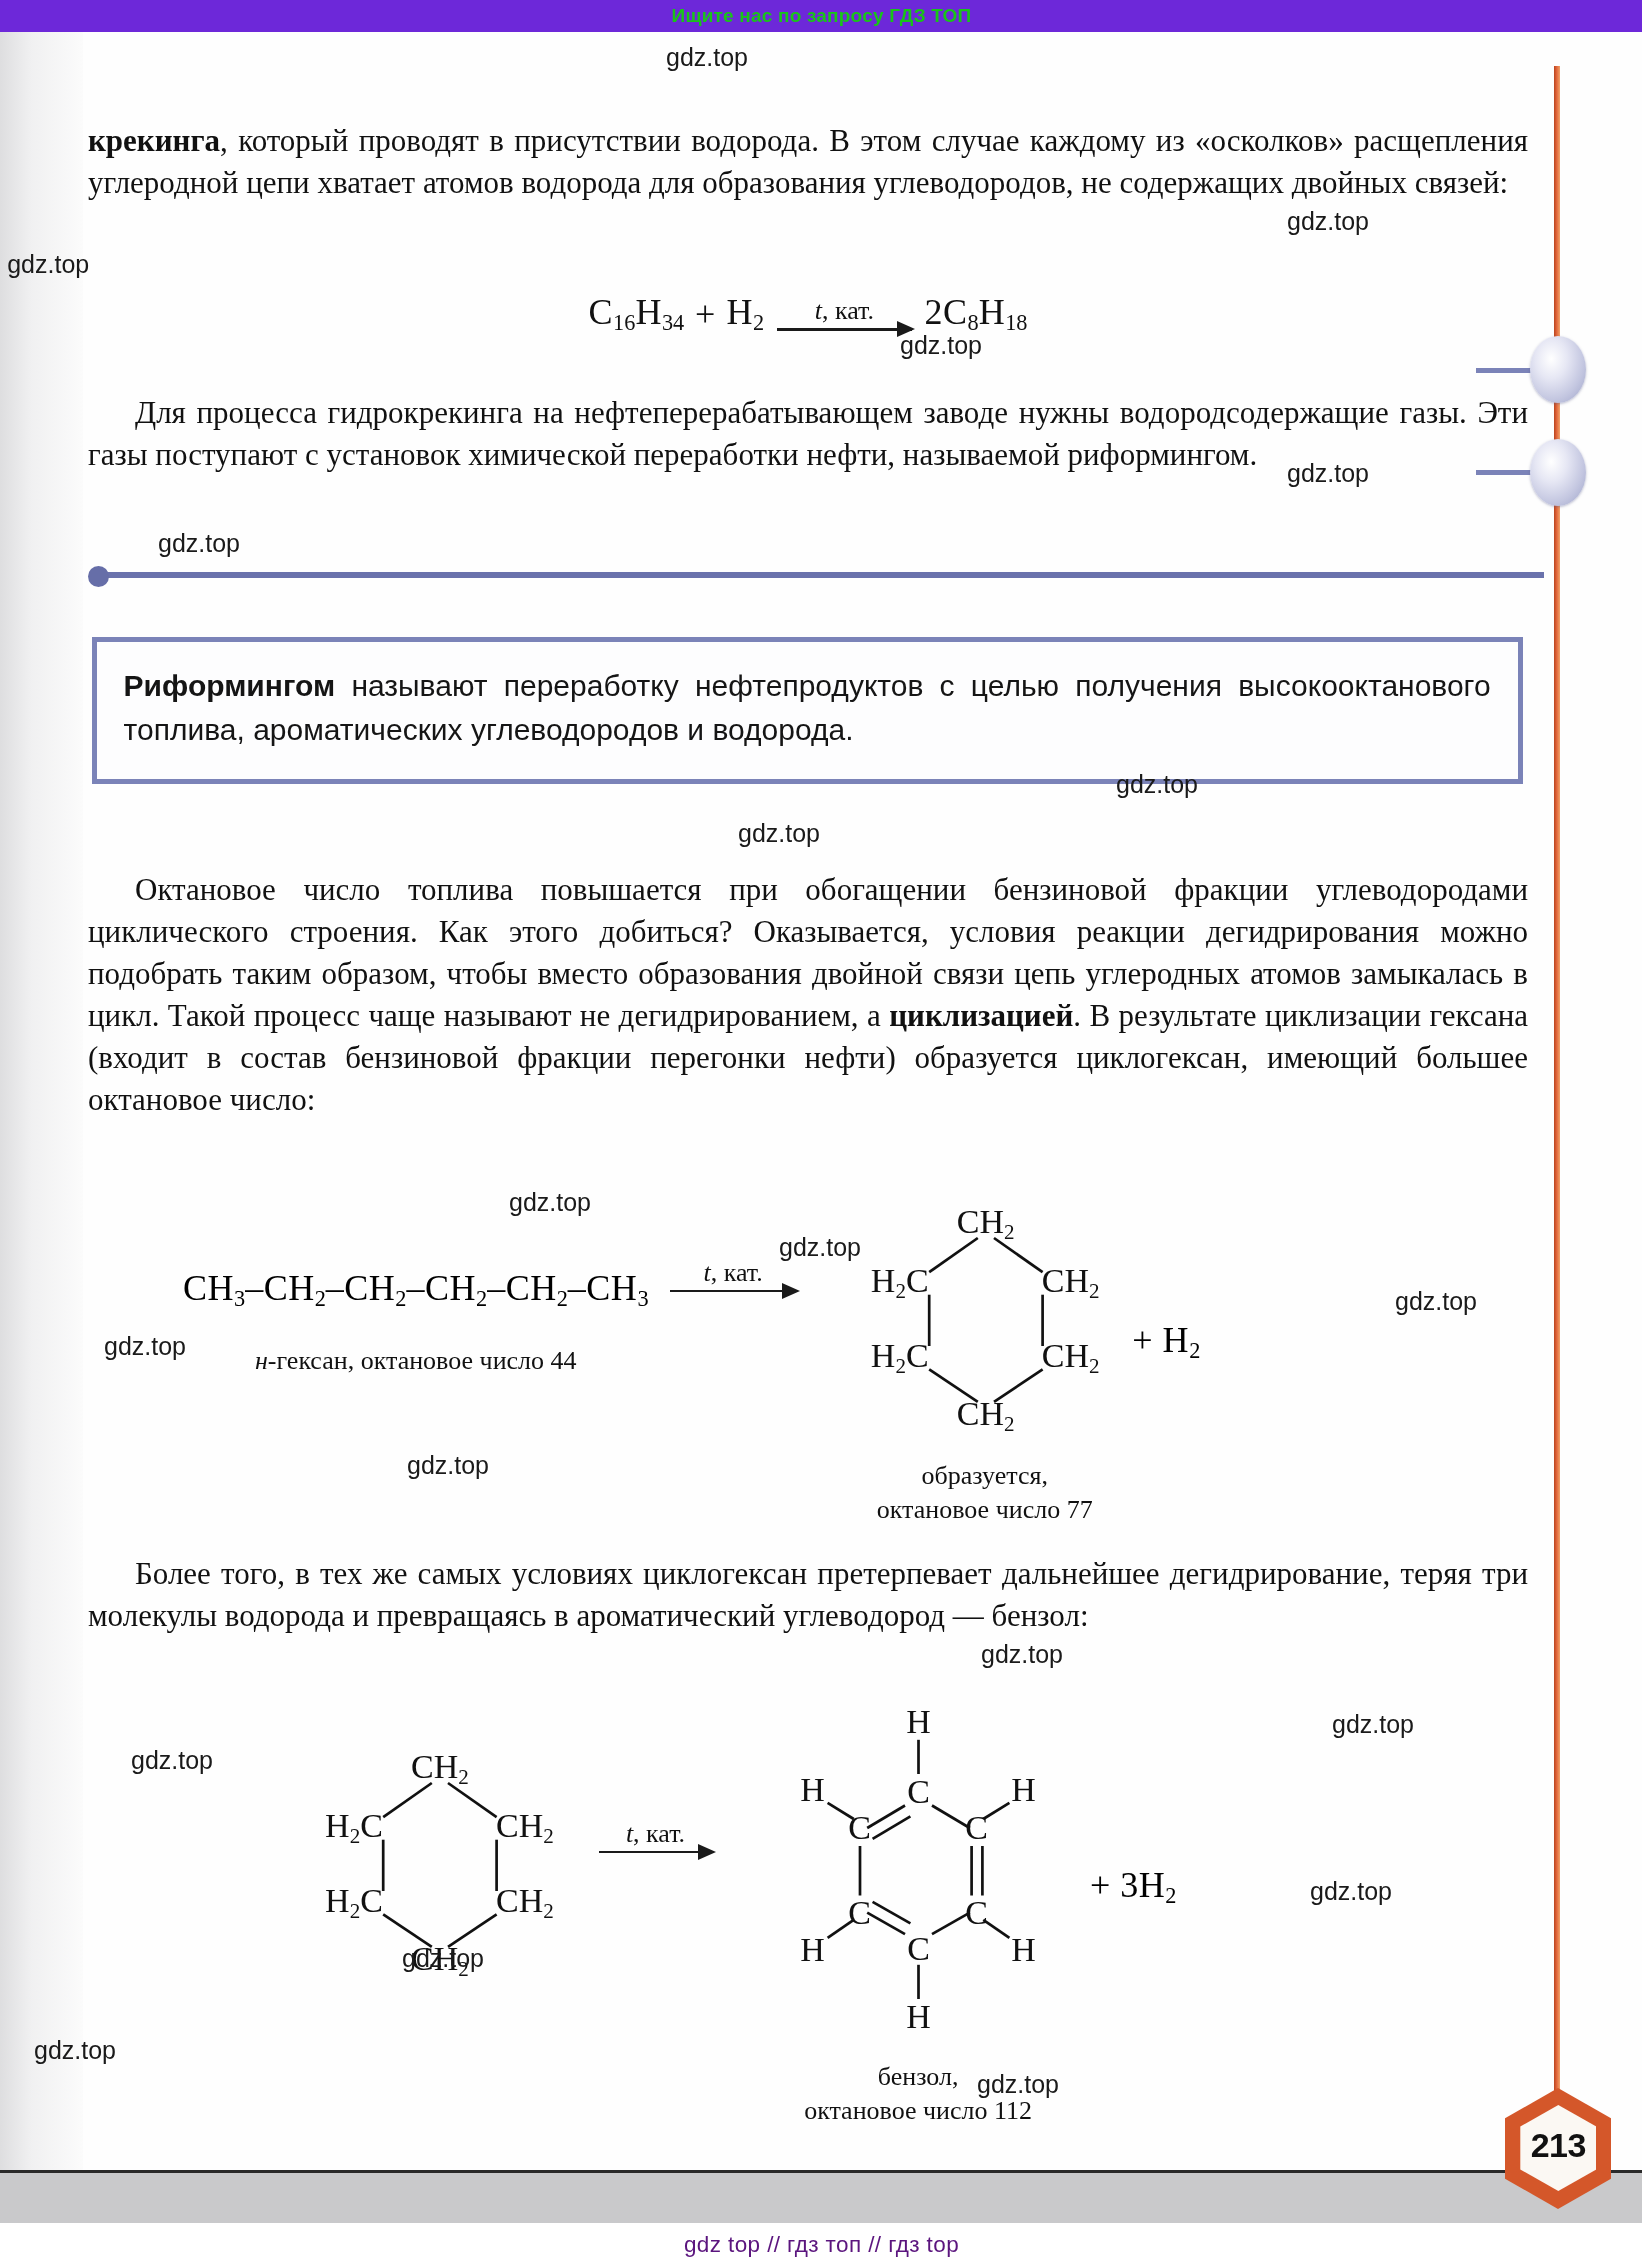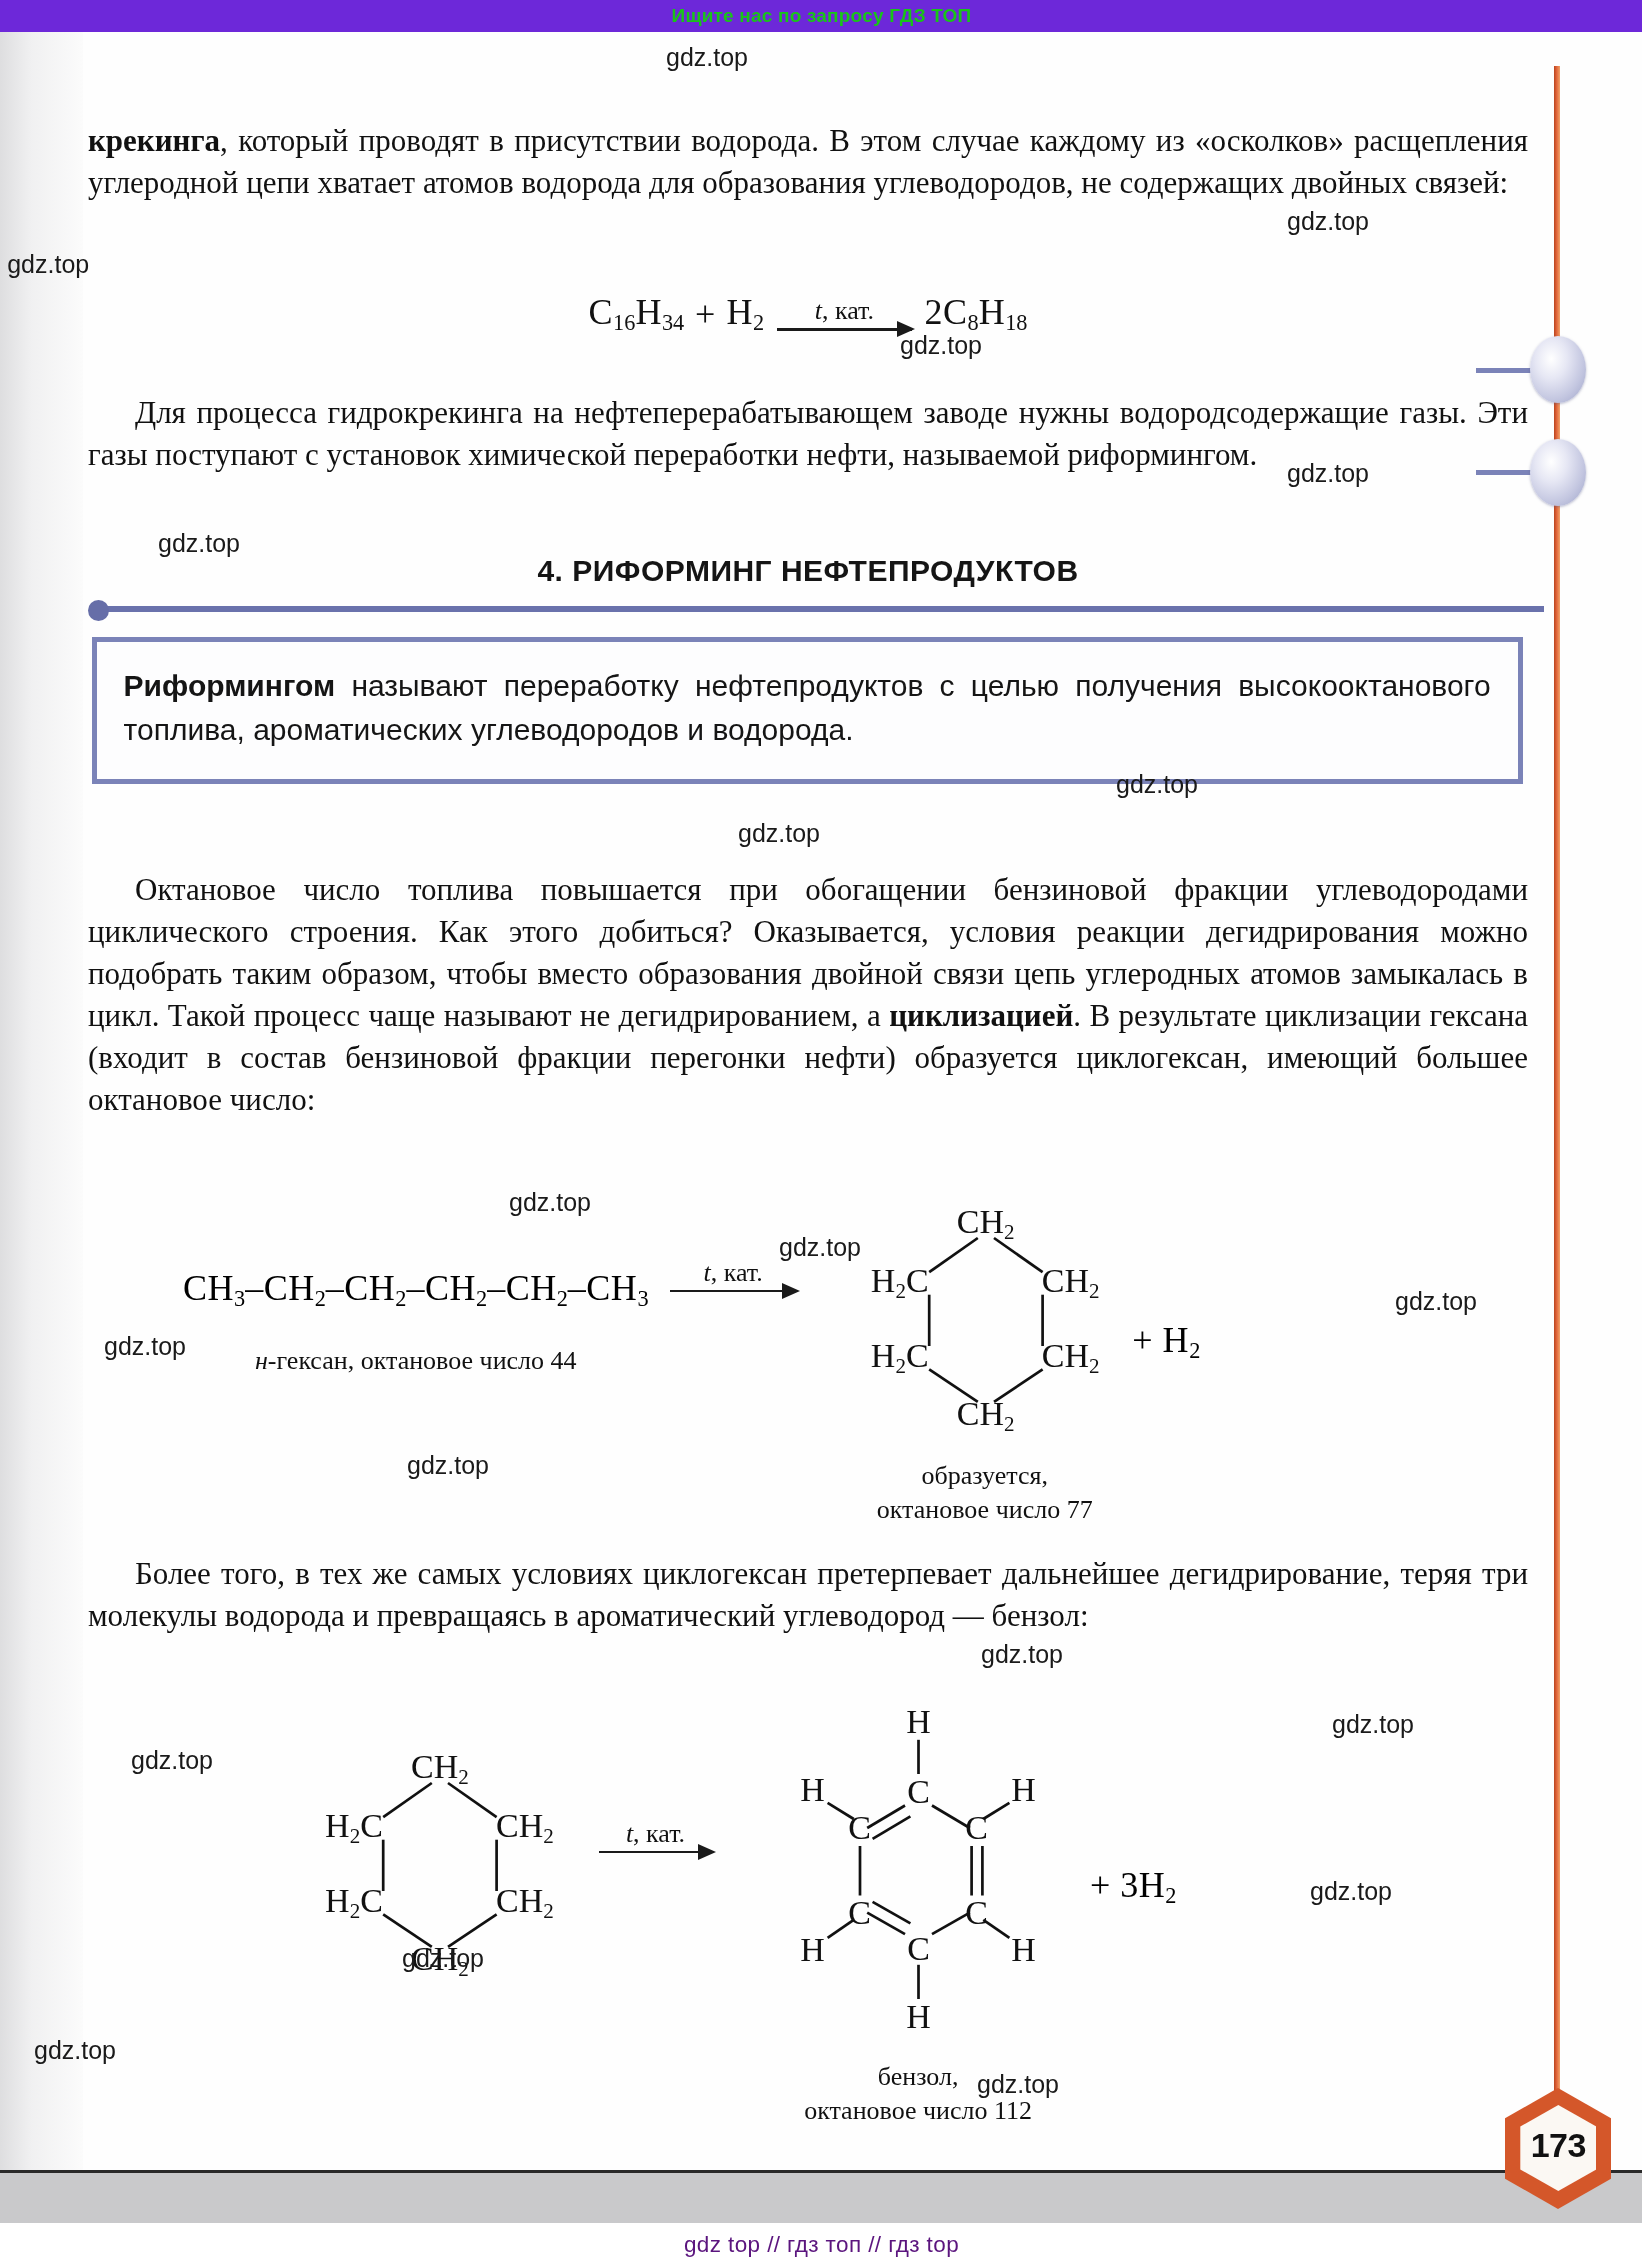--- a/index.html
+++ b/index.html
@@ -199,21 +199,20 @@
         </span>
         <span class="chem">2C<sub>8</sub>H<sub>18</sub></span>
       </div>
     </div>
 
     <div style="position:absolute;left:0;top:360px;width:1440px;">
       <p class="body"><span class="ind"></span><span>Для процесса гидрокрекинга на нефтеперерабатывающем заводе нужны водородсодержащие газы. Эти газы поступают с установок химической переработки нефти, называемой риформингом.</span></p>
     </div>
 
     <div style="position:absolute;left:0;top:522px;width:1440px;">
-      <div class="sec-head">4. РИФОРМИНГ НЕФТЕПРОДУКТОВ</div>
       <div class="rule-row" style="margin-top:12.6px;">
         <div class="rule-line"></div>
         <div class="rule-dot"></div>
       </div>
     </div>
 
     <div style="position:absolute;left:3.6px;top:605px;width:1431px;box-sizing:border-box;">
       <div class="defbox">
         <p><b>Риформингом</b><span> называют переработку нефтепродуктов с целью получения высокооктанового топлива, ароматических углеводородов и водорода.</span></p>
       </div>
@@ -348,21 +347,21 @@
     </div>
 
   </div>
 </div>
 
 <div class="bottom-band"></div>
 
 <div class="pagenum">
   <div class="hexout"></div>
   <div class="hexin">
-    <span>173</span>
+    <span>213</span>
   </div>
 </div>
 
 <div class="footer-strip">
   <span class="footer-text">gdz top  //  гдз топ  //  гдз top</span>
 </div>
 
 <div id="wm-layer">
     <div class="wm" style="left: 666px; top: 43px;">gdz.top</div>
     <div class="wm" style="left: 1287px; top: 207px;">gdz.top</div>

